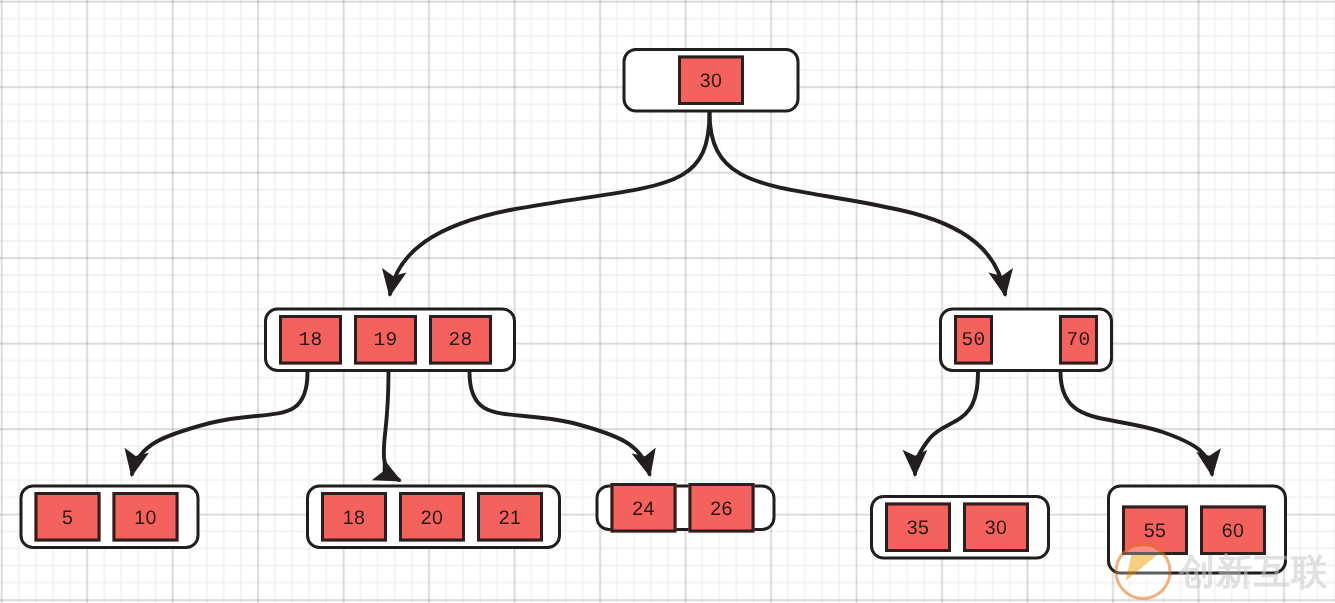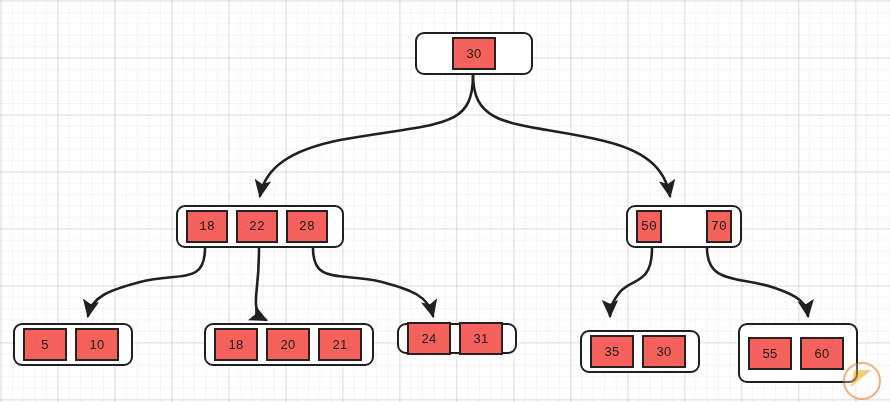--- a/index.html
+++ b/index.html
@@ -120,21 +120,21 @@
         <path d="M 707 248 C 707 285 740 276 775 288 C 798 296 806 302 808 316" marker-end="url(#arrow)"></path>
       </g>
   </svg>
 
   <div class="node root" style="left:415px; top:32px; width:118px; height:43px; justify-content:center;">
     <div class="cell">30</div>
   </div>
 
   <div class="node internal" style="left:176px; top:205px; width:168px; height:43px;">
     <div class="cell">18</div>
-    <div class="cell">22</div>
+    <div class="cell">19</div>
     <div class="cell">28</div>
   </div>
 
   <div class="node internal" style="left:626px; top:205px; width:116px; height:43px;gap:36px;">
     <div class="cell">50</div>
     <div class="cell">70</div>
   </div>
 
   <div class="node leaf" style="left:13px; top:323px; width:120px; height:43px;">
     <div class="cell">5</div>
@@ -142,30 +142,31 @@
   </div>
 
   <div class="node leaf" style="left:204px; top:323px; width:170px; height:43px;">
     <div class="cell">18</div>
     <div class="cell">20</div>
     <div class="cell">21</div>
   </div>
 
   <div class="node leaf" style="left:397px; top:323px; width:120px; height:31px;text-align:right;">
     <div class="cell">24</div>
-    <div class="cell">31</div>
+    <div class="cell">26</div>
   </div>
 
   <div class="node leaf" style="left:580px; top:330px; width:120px; height:43px;">
     <div class="cell">35</div>
     <div class="cell">30</div>
   </div>
 
   <div class="node leaf" style="left:738px; top:323px; width:120px; height:60px;">
     <div class="cell">55</div>
     <div class="cell">60</div>
   </div>
 
   <div class="watermark">
     <div class="wm-logo"></div>
+    <div class="wm-text">创新互联</div>
   </div>
 
 </div>
 
 </body></html>

